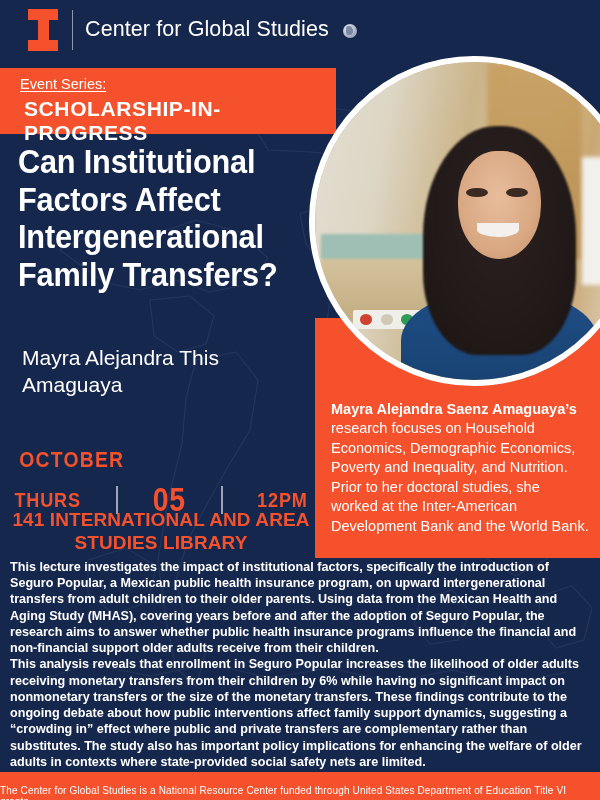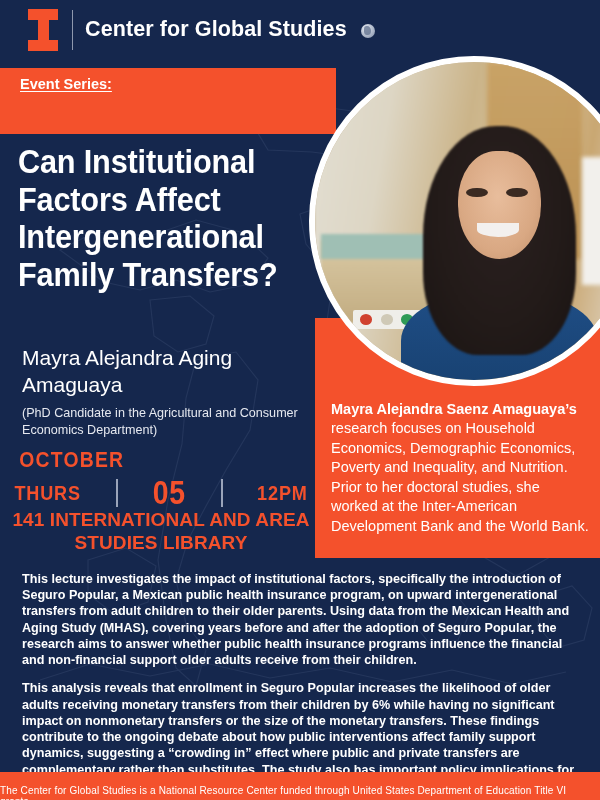--- a/index.html
+++ b/index.html
@@ -17,35 +17,35 @@
 
   
   .header{position:absolute;left:0;top:0;width:600px;height:68px;z-index:6;}
   .logo-wrap{position:absolute;left:28px;top:9px;display:flex;align-items:center;gap:0px;}
   .block-i{width:30px;height:42px;position:relative;flex:0 0 auto;}
   .block-i .bar{position:absolute;background:#f4512c;}
   .block-i .top{left:0;top:0;width:30px;height:11px;}
   .block-i .mid{left:9.5px;top:11px;width:11px;height:20px;}
   .block-i .bot{left:0;top:31px;width:30px;height:11px;}
   .divider{width:1px;height:40px;background:#8e98ae;margin:0 12px 0 14px;flex:0 0 auto;}
-  .cgs-title{color:#ffffff;font-size:21.5px;letter-spacing:.1px;line-height:1;font-weight:700;
+  .cgs-title{color:#ffffff;font-size:21.5px;letter-spacing:.1px;line-height:1;font-weight:400;
     display:flex;align-items:center;gap:14px;}
   .globe{display:inline-block;width:14px;height:14px;border-radius:50%;
     background:radial-gradient(circle at 35% 32%, #e8ecf3 0%, #b9c2d2 45%, #7f8ca4 100%);
     position:relative;top:1px;flex:0 0 auto;}
   .globe:after{content:"";position:absolute;left:3px;top:2px;width:7px;height:9px;
     background:#6c7b96;border-radius:40% 60% 50% 45%;opacity:.85;}
   .cgs-sub{color:#d9dde6;font-size:10.4px;letter-spacing:.45px;margin-top:2px;
     font-variant:small-caps;text-transform:lowercase;}
   .cgs-sub::first-letter{text-transform:uppercase;}
 
   
   .series-banner{position:absolute;left:0;top:68px;width:336px;height:66px;background:#f4512c;z-index:4;}
   .series-label{position:absolute;left:20px;top:8px;color:#ffffff;font-size:14.5px;
-    font-weight:700;text-decoration:underline;text-underline-offset:2px;}
+    font-weight:400;text-decoration:underline;text-underline-offset:2px;}
   .series-name{position:absolute;left:24px;top:29px;color:#ffffff;font-size:21px;
     font-weight:700;letter-spacing:.6px;}
 
   
   .photo{position:absolute;left:309px;top:56px;width:330px;height:330px;border-radius:50%;
     border:6px solid #ffffff;box-sizing:border-box;overflow:hidden;z-index:5;background:#c8b89a;}
   .photo .scene{position:absolute;inset:0;}
   .ph-wall{position:absolute;left:0;top:0;width:100%;height:100%;
     background:linear-gradient(100deg,#e3dfd3 0%,#ddd6c4 22%,#cbb489 44%,#d8c49d 62%,#c9a772 78%,#e6e2da 100%);
     filter:blur(1px);}
@@ -90,35 +90,35 @@
     font-family:"Liberation Sans Narrow","Liberation Sans",sans-serif;
     letter-spacing:-.2px;transform:scaleX(.93);transform-origin:left top;}
   .speaker{position:absolute;left:22px;top:345px;width:300px;z-index:4;
     color:#ffffff;font-size:21px;line-height:1.28;font-weight:400;}
   .speaker-role{position:absolute;left:22px;top:405px;width:296px;z-index:4;
     color:#e6e9f0;font-size:12.6px;line-height:1.33;}
 
   .date-block{position:absolute;left:0;top:447px;width:320px;z-index:4;text-align:left;}
   .month{color:#f4512c;font-size:22px;font-weight:700;letter-spacing:1.4px;
     font-family:"Liberation Sans Narrow","Liberation Sans",sans-serif;transform:scaleX(.88);}
-  .dtrow{display:flex;align-items:center;justify-content:center;gap:16px;margin-top:1px;}
+  .dtrow{display:flex;align-items:center;justify-content:center;gap:16px;margin-top:8px;}
   .dtrow .cell{color:#f4512c;font-weight:700;
     font-family:"Liberation Sans Narrow","Liberation Sans",sans-serif;transform:scaleX(.86);}
   .dtrow .dow{font-size:21px;letter-spacing:1px;padding:0 14px;}
   .dtrow .day{font-size:33px;letter-spacing:1px;padding:0 16px;}
   .dtrow .time{font-size:21px;letter-spacing:1px;padding:0 14px;}
   .dtrow .sep{width:2px;height:28px;background:#9aa4ba;flex:0 0 auto;}
 
   .venue{position:absolute;left:8px;top:508px;width:306px;z-index:4;text-align:center;
     color:#f4512c;font-size:19px;font-weight:700;line-height:1.22;letter-spacing:.1px;}
 
   
   .abstract{position:absolute;left:10px;top:559px;width:582px;z-index:4;
     color:#ffffff;font-size:12.6px;line-height:1.29;font-weight:600;}
-  .abstract p{margin:12px;}
+  .abstract p{margin:0;}
 
   
   .footer{position:absolute;left:0;top:772px;width:600px;height:28px;background:#f4512c;z-index:6;
     display:flex;align-items:center;justify-content:center;}
   .footer span{color:#ffffff;font-size:10px;letter-spacing:.15px;margin-top:20px;}
 </style>
 </head>
 <body>
 
 <div class="poster">
@@ -154,20 +154,21 @@
         <div class="cgs-title">
           <span>Center for Global Studies</span>
           <span class="globe"></span>
         </div>
       </div>
     </div>
   </div>
 
   <div class="series-banner">
     <div class="series-label">Event Series:</div>
+    <div class="series-name">SCHOLARSHIP-IN-PROGRESS</div>
   </div>
 
   <div class="bio-panel">
     <div class="bio-text">
       <b>Mayra Alejandra Saenz Amaguaya’s</b><span> research focuses on Household Economics, Demographic Economics, Poverty and Inequality, and Nutrition. Prior to her doctoral studies, she worked at the Inter-American Development Bank and the World Bank.</span>
     </div>
   </div>
 
   <div class="photo">
     <div class="scene">
@@ -184,22 +185,21 @@
       <div class="ph-body"></div>
       <div class="ph-hair"></div>
       <div class="ph-face"></div>
       <div class="ph-eye l"></div>
       <div class="ph-eye r"></div>
       <div class="ph-smile"></div>
     </div>
   </div>
 
   <div class="title">Can Institutional Factors Affect Intergenerational Family Transfers?</div>
-  <div class="speaker">Mayra Alejandra Aging Amaguaya</div>
-  <div class="speaker-role">(PhD Candidate in the Agricultural and Consumer Economics Department)</div>
+  <div class="speaker">Mayra Alejandra This Amaguaya</div>
 
   <div class="date-block">
     <div class="month">OCTOBER</div>
     <div class="dtrow">
       <div class="cell dow">THURS</div>
       <div class="sep"></div>
       <div class="cell day">05</div>
       <div class="sep"></div>
       <div class="cell time">12PM</div>
     </div>

